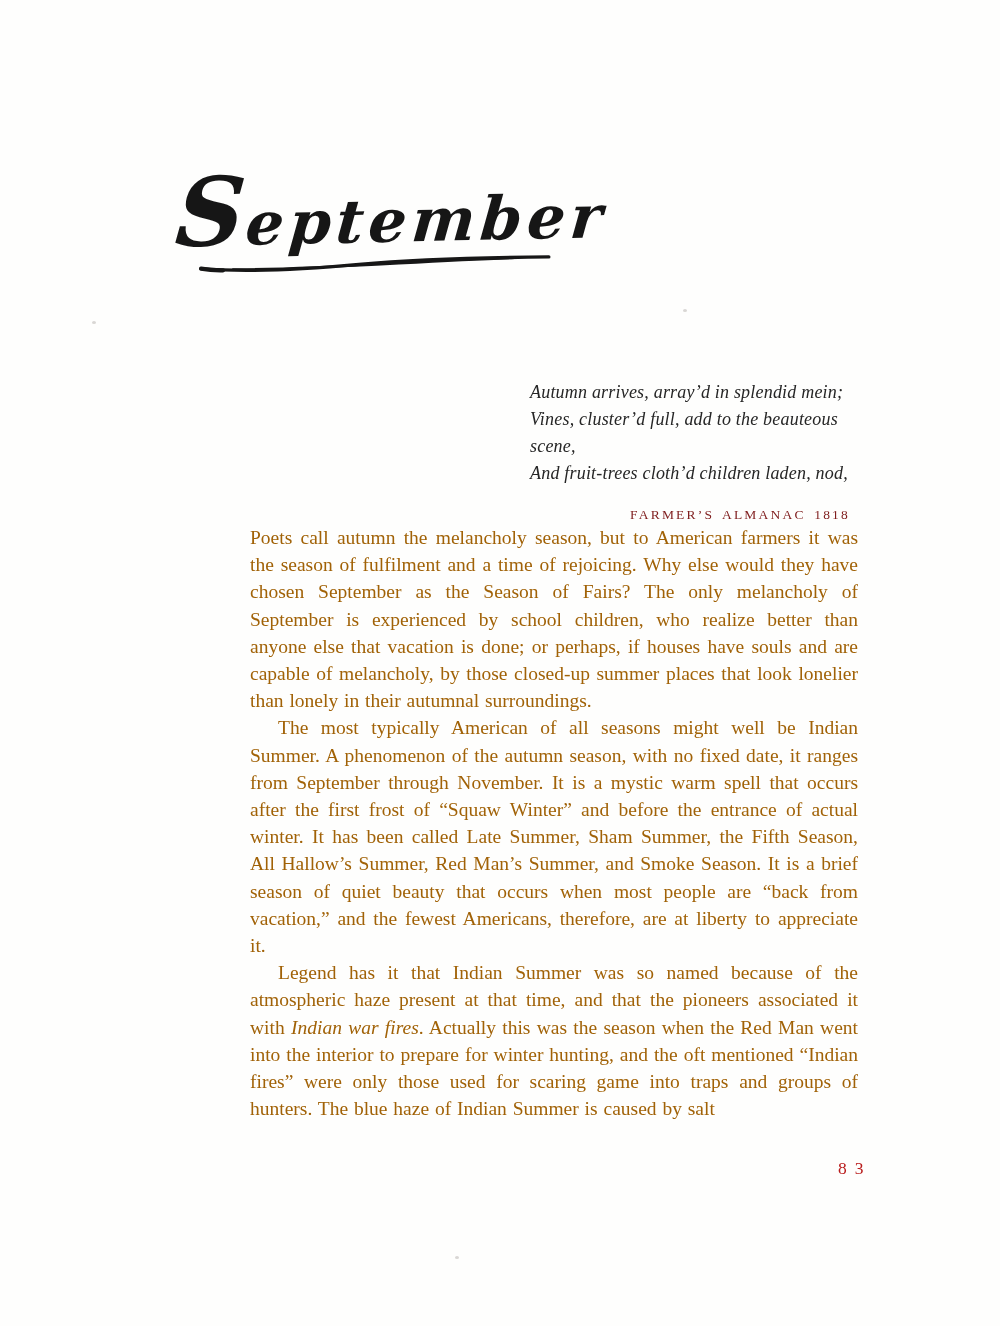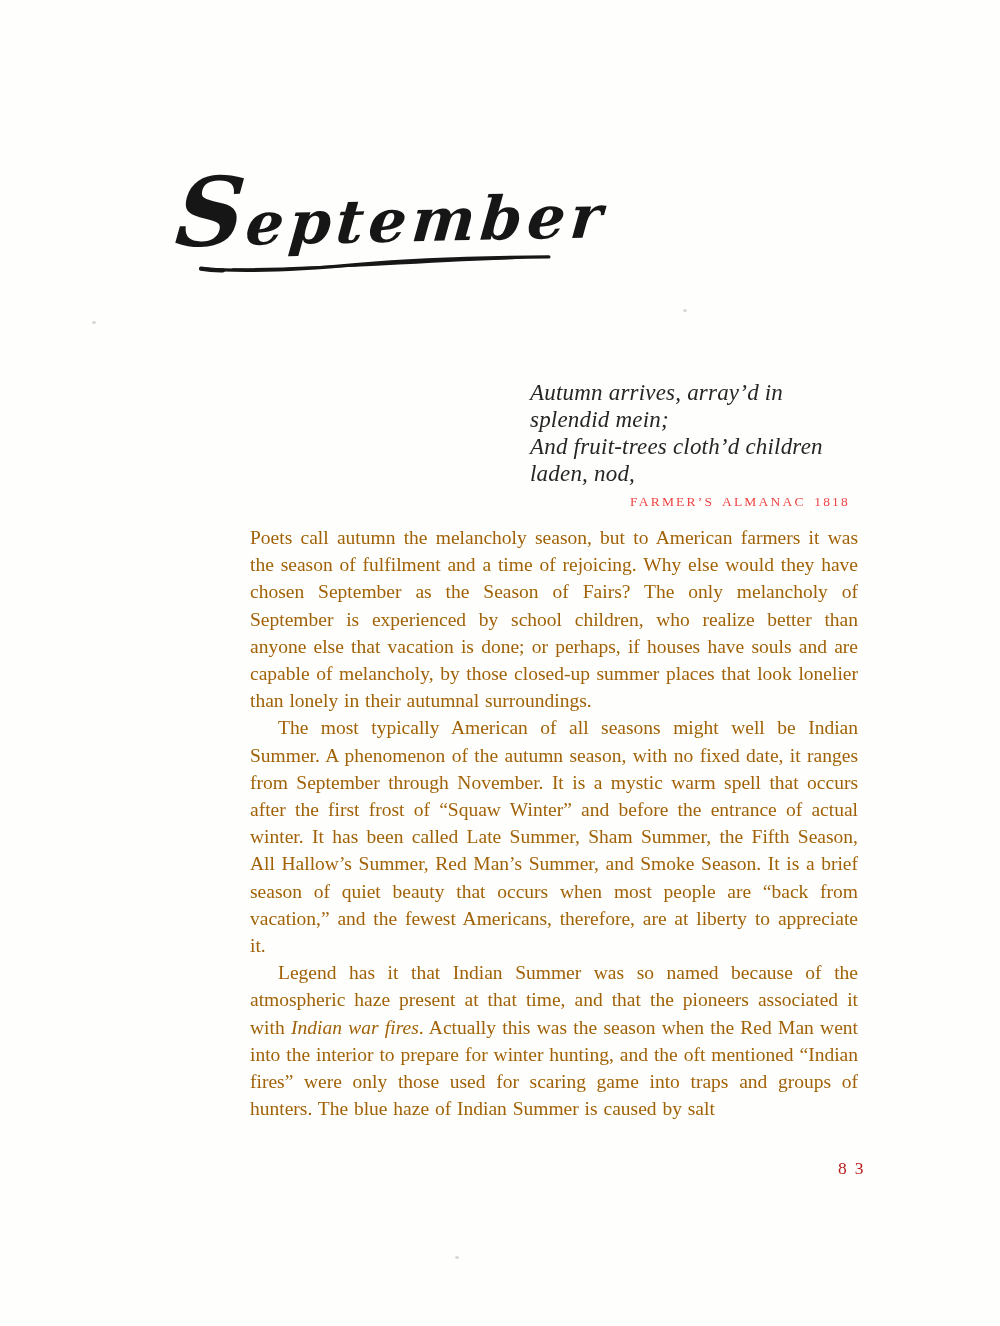--- a/index.html
+++ b/index.html
@@ -47,32 +47,32 @@
 
   
   .epigraph {
     position: absolute;
     left: 530px;
     top: 379px;
     width: 320px;
   }
   .ep-line {
     font-style: italic;
-    font-size: 23px;
+    font-size: 18px;
     line-height: 27px;
     color: #262626;
     letter-spacing: 0.2px;
   }
   .ep-attr {
-    margin-top: 7px;
+    margin-top: 20px;
     text-align: right;
     font-size: 13.5px;
     letter-spacing: 2.2px;
     word-spacing: 3px;
-    color: #ef4444;
+    color: #7f1d1d;
   }
 
   
   .body-text {
     position: absolute;
     left: 250px;
     top: 524px;
     width: 608px;
   }
   .body-text p {
@@ -122,20 +122,21 @@
     <div class="script-text">September</div>
     <svg class="flourish" width="352" height="22" viewBox="0 0 352 22" aria-hidden="true">
       <path d="M2 13 C 40 17, 90 17, 160 12 C 230 7.5, 300 8, 350 8.5" fill="none" stroke="#171717" stroke-width="3.4" stroke-linecap="round"></path>
       <path d="M34 14.5 C 120 16, 210 10.5, 316 8.8" fill="none" stroke="#171717" stroke-width="2.4" stroke-linecap="round"></path>
       <path d="M2 13 C 9 14.5, 16 15.2, 24 15.2" fill="none" stroke="#171717" stroke-width="4.2" stroke-linecap="round"></path>
     </svg>
   </div>
 
   <div class="epigraph">
     <div class="ep-line">Autumn arrives, array’d in splendid mein;</div>
+    <div class="ep-line">Vines, cluster’d full, add to the beauteous scene,</div>
     <div class="ep-line">And fruit-trees cloth’d children laden, nod,</div>
     <div class="ep-attr">FARMER’S ALMANAC 1818</div>
   </div>
 
   <div class="body-text">
     <p class="no-indent">Poets call autumn the melancholy season, but to American farmers it was the season of fulfilment and a time of rejoicing. Why else would they have chosen September as the Season of Fairs? The only melancholy of September is experienced by school children, who realize better than anyone else that vacation is done; or perhaps, if houses have souls and are capable of melancholy, by those closed-up summer places that look lonelier than lonely in their autumnal surroundings.</p>
     <p>The most typically American of all seasons might well be Indian Summer. A phenomenon of the autumn season, with no fixed date, it ranges from September through November. It is a mystic warm spell that occurs after the first frost of “Squaw Winter” and before the entrance of actual winter. It has been called Late Summer, Sham Summer, the Fifth Season, All Hallow’s Summer, Red Man’s Summer, and Smoke Season. It is a brief season of quiet beauty that occurs when most people are “back from vacation,” and the fewest Americans, therefore, are at liberty to appreciate it.</p>
     <p><span>Legend has it that Indian Summer was so named because of the atmospheric haze present at that time, and that the pioneers associated it with </span><em>Indian war fires</em><span>. Actually this was the season when the Red Man went into the interior to prepare for winter hunting, and the oft mentioned “Indian fires” were only those used for scaring game into traps and groups of hunters. The blue haze of Indian Summer is caused by salt</span></p>
   </div>
 

